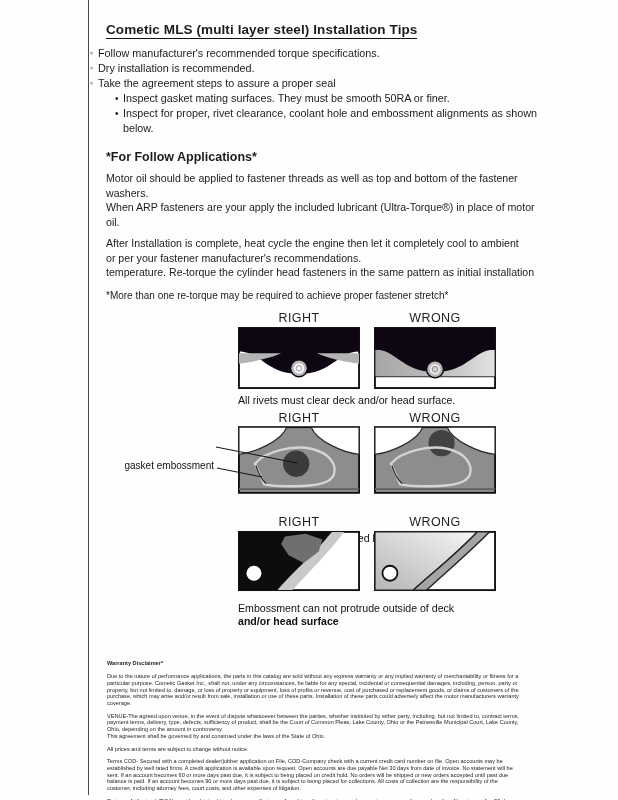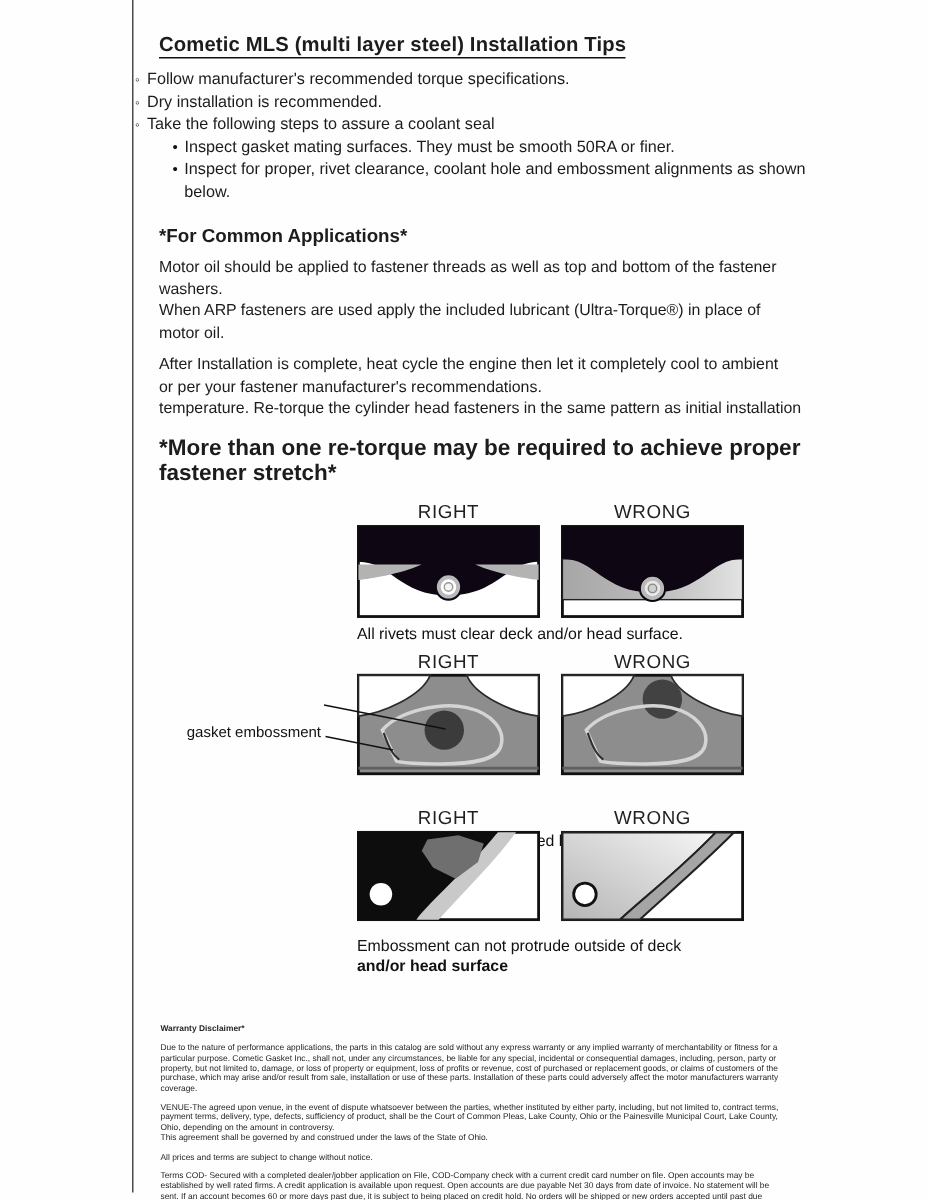--- a/index.html
+++ b/index.html
@@ -24,21 +24,21 @@
     padding-bottom:1px;
     letter-spacing:.1px;
   }
   .bullets{margin:7px 0 0 90px;font-size:10.8px;line-height:15px;}
   .b-row{display:flex;align-items:flex-start;}
   .b-dot{width:8px;font-size:9px;line-height:15px;color:#222;}
   .sb-row{display:flex;margin-left:25px;}
   .sb-dot{width:8px;font-size:10px;line-height:15px;color:#111;}
   .diesel-h{margin:14px 0 0 106px;font-size:12.5px;font-weight:bold;}
   .para{margin:7px 0 0 106px;font-size:10.6px;line-height:14.5px;width:430px;}
-  .note-line{margin:10px 0 0 106px;font-size:15px;font-weight:bold;}
+  .note-line{margin:10px 0 0 106px;font-size:10px;}
 
   .diagrams{position:relative;width:618px;height:350px;margin-top:9px;}
   .rw-label{position:absolute;font-size:12.5px;color:#1f1f1f;letter-spacing:.4px;width:122px;text-align:center;}
   .panel{position:absolute;width:122px;}
   .caption{position:absolute;font-size:10.6px;color:#111;}
   .callout{position:absolute;font-size:10px;line-height:11.5px;text-align:right;color:#111;}
 
   .fineprint{margin:0 0 0 107px;width:412px;font-size:5.6px;line-height:6.7px;color:#262626;}
   .fp-h{font-weight:bold;margin-top:0;}
   .fp-p{margin-top:6px;}
@@ -61,36 +61,36 @@
       <div class="b-row">
         <span class="b-dot">◦</span>
         <span>Follow manufacturer's recommended torque specifications.</span>
       </div>
       <div class="b-row">
         <span class="b-dot">◦</span>
         <span>Dry installation is recommended.</span>
       </div>
       <div class="b-row">
         <span class="b-dot">◦</span>
-        <span>Take the following steps to assure a coolant seal</span>
+        <span>Take the agreement steps to assure a proper seal</span>
       </div>
       <div class="sb-row">
         <span class="sb-dot">•</span>
         <span>Inspect gasket mating surfaces.  They must be smooth 50RA or finer.</span>
       </div>
       <div class="sb-row">
         <span class="sb-dot">•</span>
         <span>Inspect for proper, rivet clearance, coolant hole and embossment alignments as shown below.</span>
       </div>
     </div>
 
-    <div class="diesel-h">*For Common Applications*</div>
+    <div class="diesel-h">*For Follow Applications*</div>
     <div class="para">
       <div>Motor oil should be applied to fastener threads as well as top and bottom of the fastener washers.</div>
-      <div>When ARP fasteners are used apply the included lubricant (Ultra-Torque®) in place of motor oil.</div>
+      <div>When ARP fasteners are your apply the included lubricant (Ultra-Torque®) in place of motor oil.</div>
     </div>
     <div class="para">
       <div>After Installation is complete, heat cycle the engine then let it completely cool to ambient</div>
       <div>or per your fastener manufacturer's recommendations.</div>
       <div>temperature. Re-torque the cylinder head fasteners in the same pattern as initial installation</div>
     </div>
     <div class="note-line">*More than one re-torque may be required to achieve proper fastener stretch*</div>
 
     <div class="diagrams">
 

